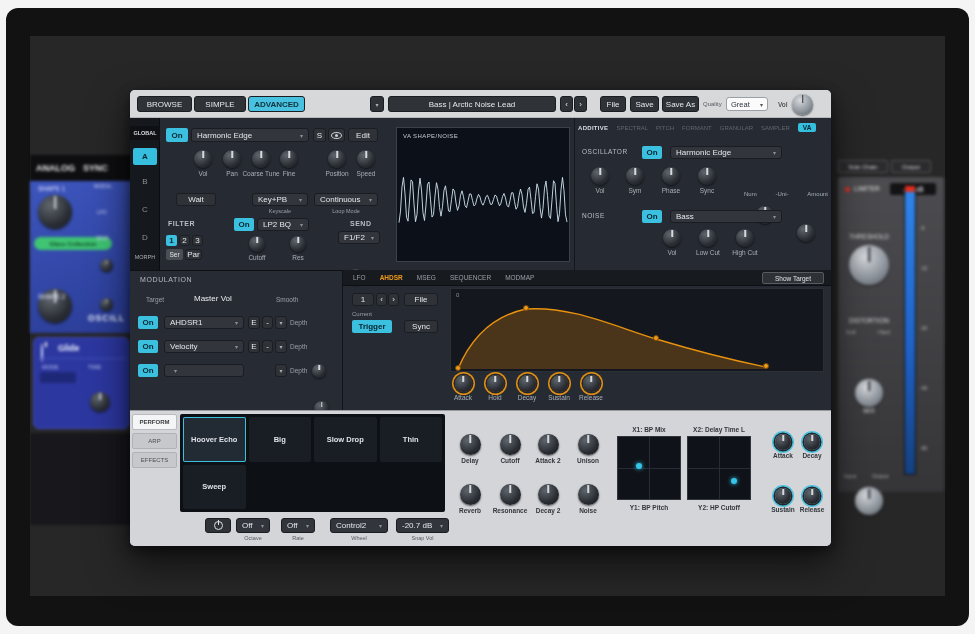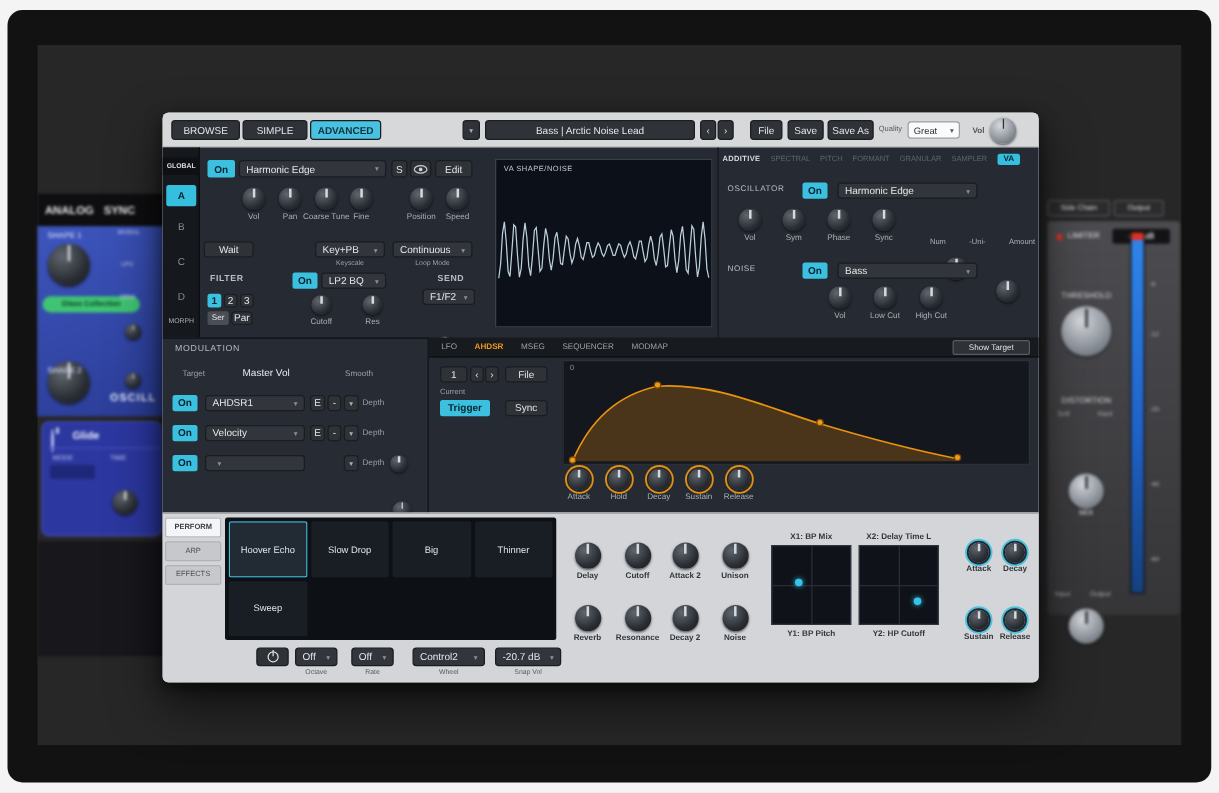--- a/index.html
+++ b/index.html
@@ -24,21 +24,21 @@
   .kn::after{content:"";position:absolute;left:50%;top:4%;width:1.5px;height:38%;background:#d6dade;transform:translateX(-50%);}
   .knm{border-radius:50%;position:relative;background:radial-gradient(circle at 38% 30%,#d6d9dd,#9298a0 55%,#565c64);box-shadow:0 1px 2px rgba(0,0,0,.6);}
   .knm::after{content:"";position:absolute;left:50%;top:6%;width:1.5px;height:36%;background:#2d3138;transform:translateX(-50%);}
   .ring-o{box-shadow:0 0 0 1.5px #23262c,0 0 0 3px rgba(236,150,18,.95),0 1px 2px rgba(0,0,0,.6);}
   .ring-t{box-shadow:0 0 0 1.5px #23262c,0 0 0 3px rgba(60,192,223,.9),0 1px 2px rgba(0,0,0,.6);}
   .kg{display:flex;flex-direction:column;align-items:center;gap:2px;}
   .klbl{font-size:6.5px;color:#a9afb6;text-align:center;white-space:nowrap;}
   .klbd{font-size:6.5px;color:#33373c;font-weight:bold;text-align:center;white-space:nowrap;}
   
   .snapgrid{display:grid;grid-template-columns:repeat(4,1fr);grid-template-rows:1fr 1fr;gap:3px;padding:3px;background:#0d1014;border-radius:2px;}
-  .snap{background:#191e25;color:#dfe3e8;font-size:7.5px;display:flex;align-items:center;justify-content:center;border-radius:2px;}
+  .snap{background:#191e25;color:#dfe3e8;font-size:7.5px;display:flex;align-items:center;justify-content:center;border-radius:2px;font-weight:bold;}
   .snap.sel{box-shadow:inset 0 0 0 1px #3cc0df;background:#222a34;}
   
   .xy{background-color:#0f1319;border:1px solid #30343c;background-image:linear-gradient(#272c36,#272c36),linear-gradient(#272c36,#272c36);background-size:1px 100%,100% 1px;background-position:50% 0,0 50%;background-repeat:no-repeat;}
   .xydot{position:absolute;width:6px;height:6px;border-radius:50%;background:#35c4ea;box-shadow:0 0 4px #35c4ea;}
   .envdot{position:absolute;width:6px;height:6px;border-radius:50%;background:#f09a1a;border:1px solid #7a4c06;}
   .pwr{position:relative;width:9px;height:9px;border:1px solid #dde1e5;border-radius:50%;}
   .pwr::after{content:"";position:absolute;left:3px;top:-2px;width:1.5px;height:5px;background:#dde1e5;}
   .eye{position:relative;width:11px;height:7px;border:1px solid #c9ced4;border-radius:50%;}
   .eye::after{content:"";position:absolute;left:3.2px;top:1.4px;width:3px;height:3px;border-radius:50%;background:#c9ced4;}
   .blur{filter:blur(1.4px);}
@@ -165,21 +165,21 @@
       </div>
     <div class="abs kg" style="left:187px;top:60px;width:40px;">
         <div class="kn" style="width:18px;height:18px"></div>
         <div class="klbl">Position</div>
       </div>
     <div class="abs kg" style="left:216px;top:60px;width:40px;">
         <div class="kn" style="width:18px;height:18px"></div>
         <div class="klbl">Speed</div>
       </div>
 
-    <div class="abs bd" style="left:33px;top:103px;width:40px;height:13px;">Wait</div>
+    <div class="abs bd" style="left:46px;top:103px;width:40px;height:13px;">Wait</div>
     <div class="abs dd t7" style="left:122px;top:103px;width:56px;height:13px;">Key+PB</div>
     <div class="abs fc t55 cg" style="left:122px;top:118px;width:56px;">Keyscale</div>
     <div class="abs dd t7" style="left:184px;top:103px;width:64px;height:13px;">Continuous</div>
     <div class="abs fc t55 cg" style="left:184px;top:118px;width:64px;">Loop Mode</div>
 
     <div class="abs t7 bold" style="left:38px;top:130px;color:#b8bec5;letter-spacing:.5px;">FILTER</div>
     <div class="abs tg t7" style="left:104px;top:128px;width:20px;height:13px;">On</div>
     <div class="abs dd t7" style="left:127px;top:128px;width:52px;height:13px;">LP2 BQ</div>
     <div class="abs tg t65" style="left:36px;top:145px;width:11px;height:11px;">1</div>
     <div class="abs bd t65" style="left:49px;top:145px;width:11px;height:11px;">2</div>
@@ -337,23 +337,23 @@
         <div class="klbl t6">Release</div>
       </div>
 
     <div class="abs" style="left:0;top:320px;width:701px;height:136px;background:#d3d5d8;border-top:1px solid #97999c;"></div>
     <div class="abs fc t6 bold" style="left:2px;top:324px;width:45px;height:16px;background:#f4f5f6;color:#3a3d41;border:1px solid #b9bbbe;border-radius:2px;">PERFORM</div>
     <div class="abs fc t6" style="left:2px;top:343px;width:45px;height:16px;background:#c6c8cb;color:#4a4e53;border:1px solid #b0b2b5;border-radius:2px;">ARP</div>
     <div class="abs fc t6" style="left:2px;top:362px;width:45px;height:16px;background:#c6c8cb;color:#4a4e53;border:1px solid #b0b2b5;border-radius:2px;">EFFECTS</div>
 
     <div class="abs snapgrid" style="left:50px;top:324px;width:265px;height:98px;">
       <div class="snap sel">Hoover Echo</div>
+      <div class="snap">Big</div>
       <div class="snap">Slow Drop</div>
-      <div class="snap">Big</div>
-      <div class="snap">Thinner</div>
+      <div class="snap">Thin</div>
       <div class="snap">Sweep</div>
     </div>
 
     <div class="abs kg" style="left:320px;top:344px;width:40px;">
         <div class="kn" style="width:21px;height:21px"></div>
         <div class="klbd">Delay</div>
       </div>
     <div class="abs kg" style="left:360px;top:344px;width:40px;">
         <div class="kn" style="width:21px;height:21px"></div>
         <div class="klbd">Cutoff</div>

